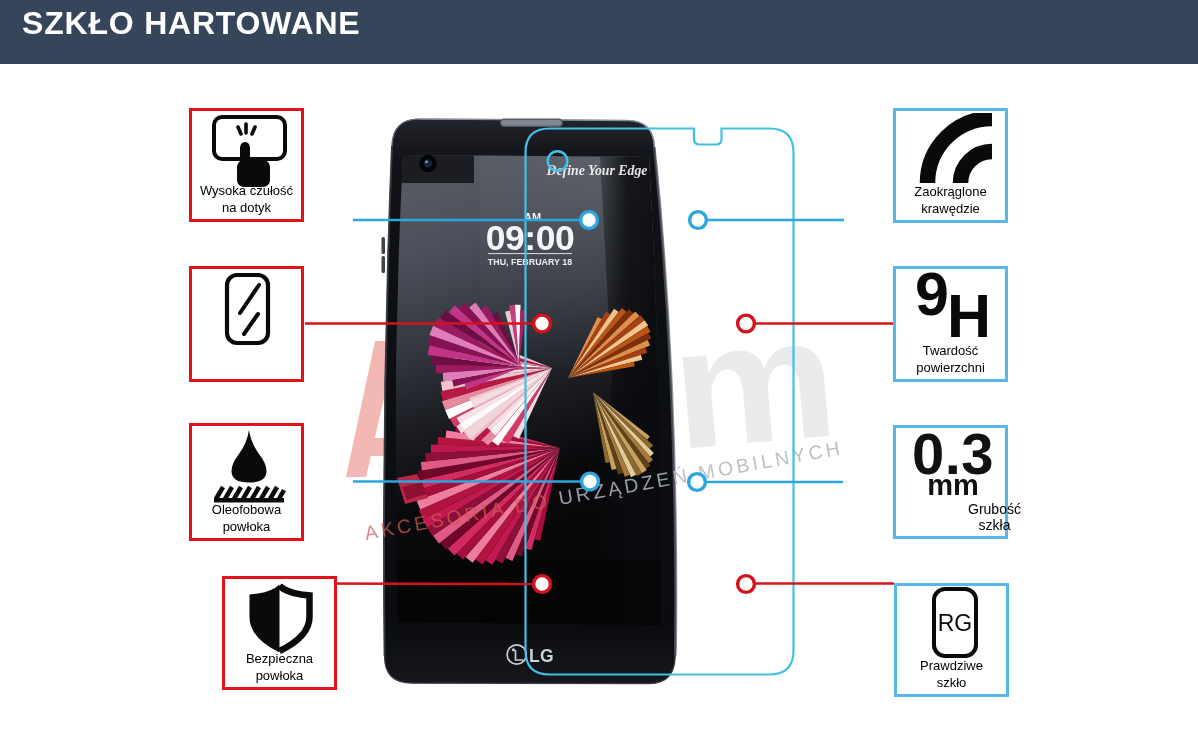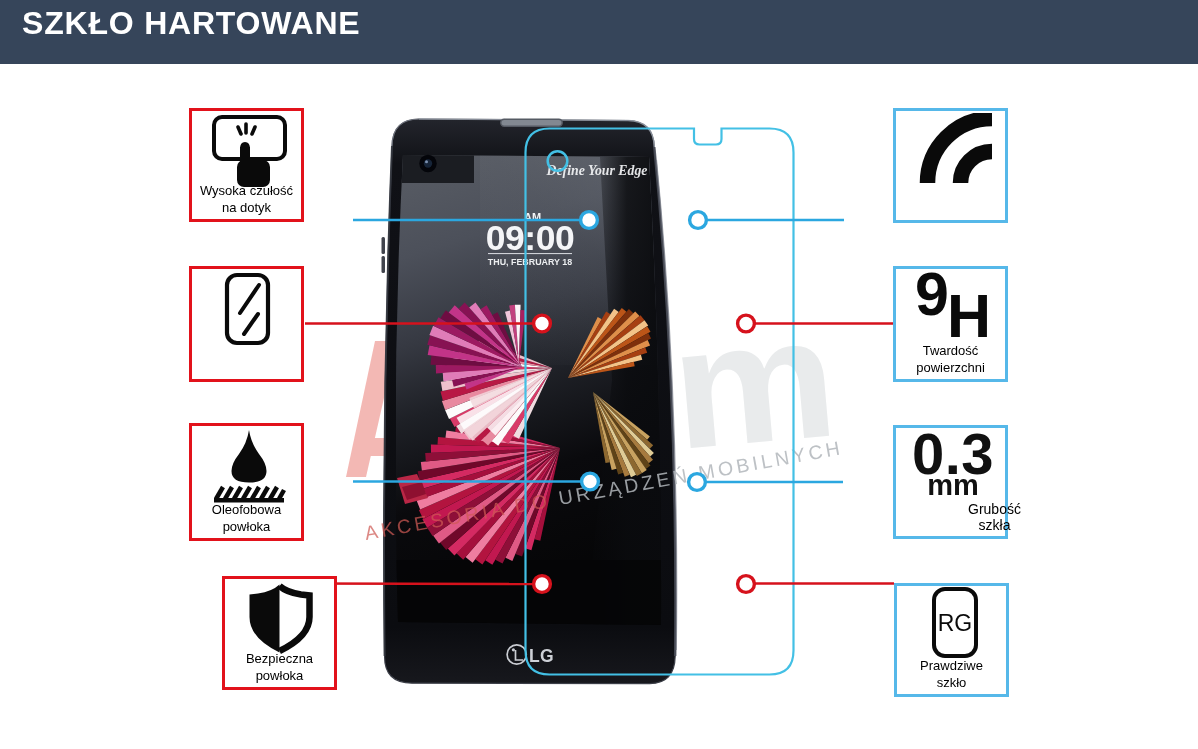--- a/index.html
+++ b/index.html
@@ -268,20 +268,21 @@
     <path d="M54.5,4 Q62,10.5 76,12.5 L84.5,13.5 L84.5,35 Q84.5,54.5 54.5,69" fill="none" stroke="#0a0a0a" stroke-width="6.5"></path>
   </svg>
   <div class="lbl">Bezpieczna<br>powłoka</div>
 </div>
 
 <div class="bx bb" style="left:893px;top:108px;height:109px;">
   <svg width="109" height="76" viewBox="0 0 109 76" style="margin-top:2px;">
     <path d="M31.5,70 A64.5,64.5 0 0 1 96,5.5" fill="none" stroke="#0a0a0a" stroke-width="15.5"></path>
     <path d="M64.5,70 A31.5,31.5 0 0 1 96,38.5" fill="none" stroke="#0a0a0a" stroke-width="15.5"></path>
   </svg>
+  <div class="lbl">Zaokrąglone<br>krawędzie</div>
 </div>
 <div class="bx bb" style="left:893px;top:266px;height:110px;">
   <div style="position:absolute;left:19px;top:-10px;font-size:61px;font-weight:bold;color:#0a0a0a;">9</div>
   <div style="position:absolute;left:51px;top:12px;font-size:61px;font-weight:bold;color:#0a0a0a;">H</div>
   <div class="lbl">Twardość<br>powierzchni</div>
 </div>
 <div class="bx bb" style="left:893px;top:425px;height:108px;">
   <div style="position:absolute;left:0;top:-8px;width:114px;text-align:center;font-weight:bold;color:#111;">
     <div style="font-size:58px;letter-spacing:0.5px;">0.3</div>
     <div style="font-size:29px;margin-top:-18px;">mm</div>

